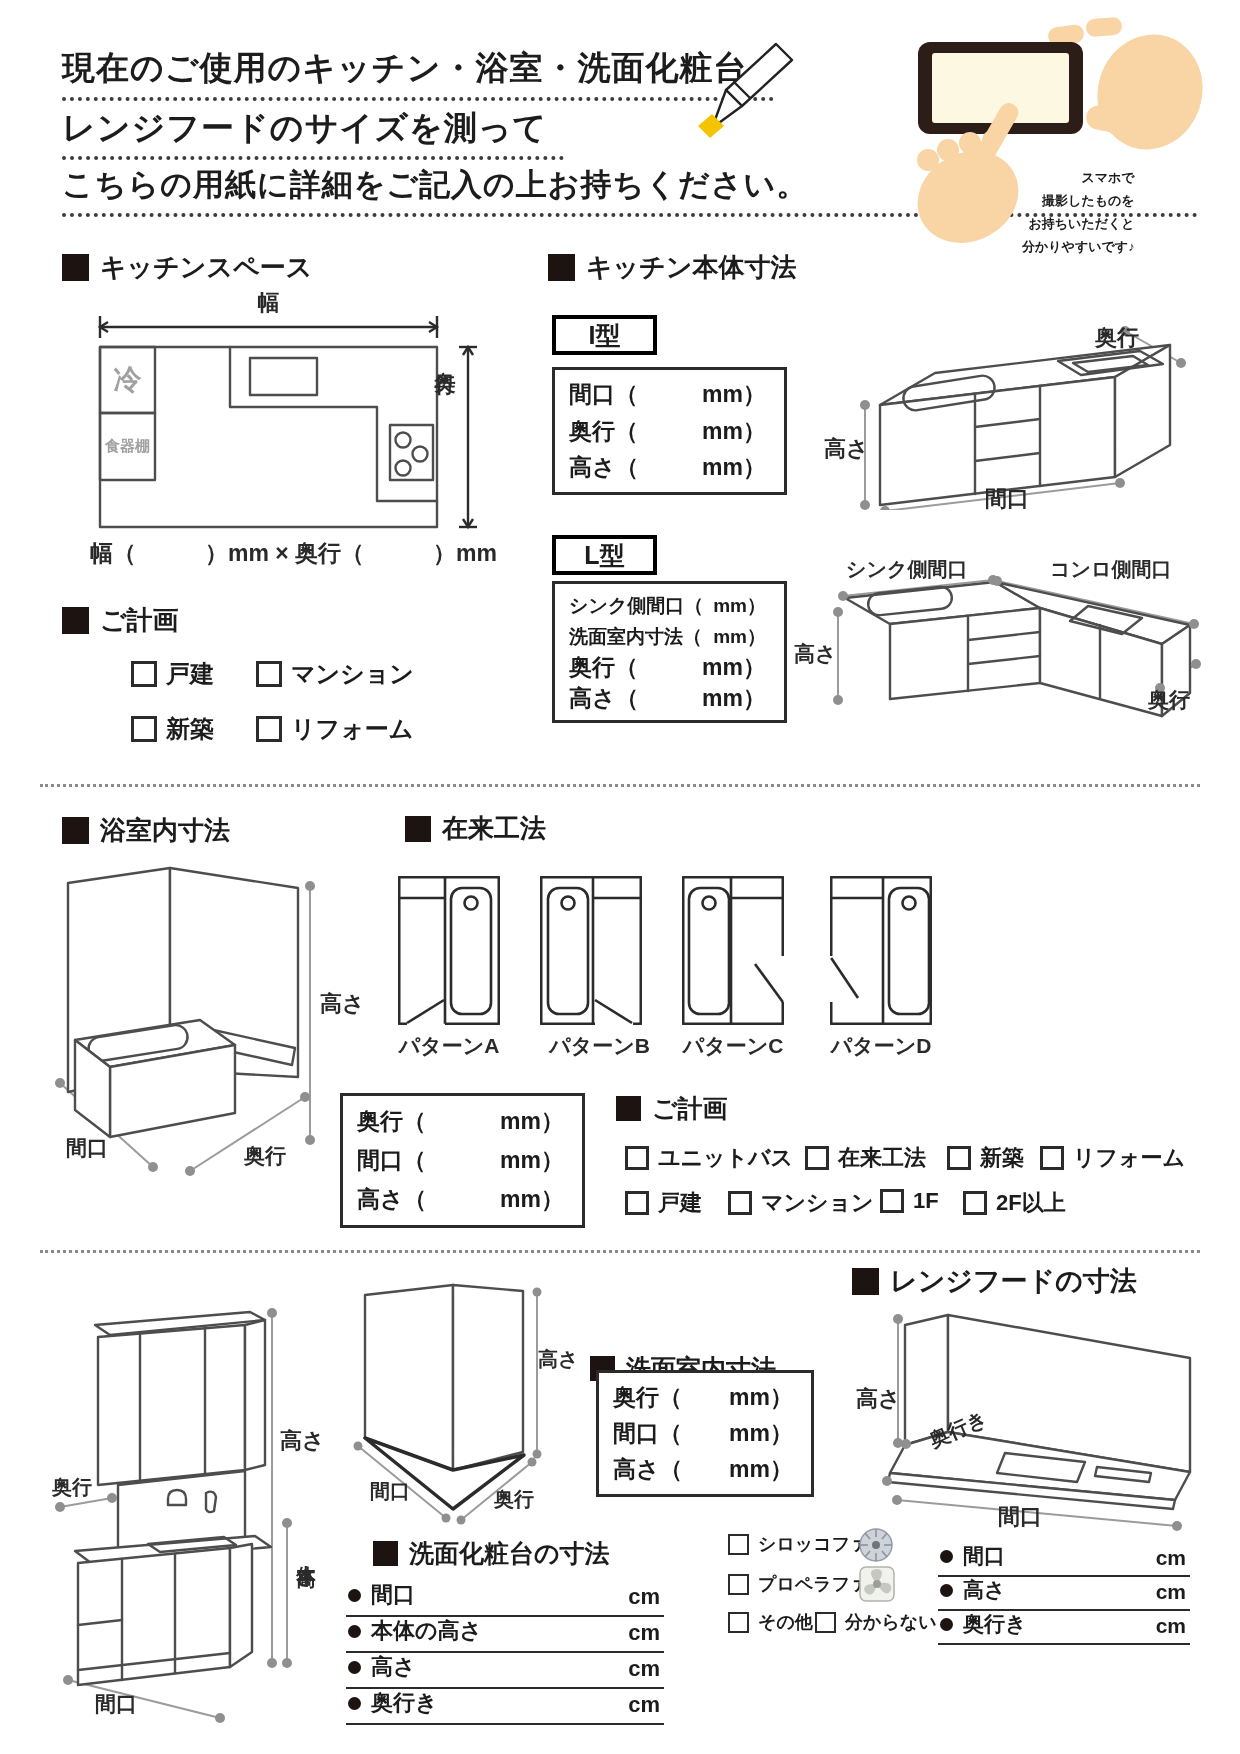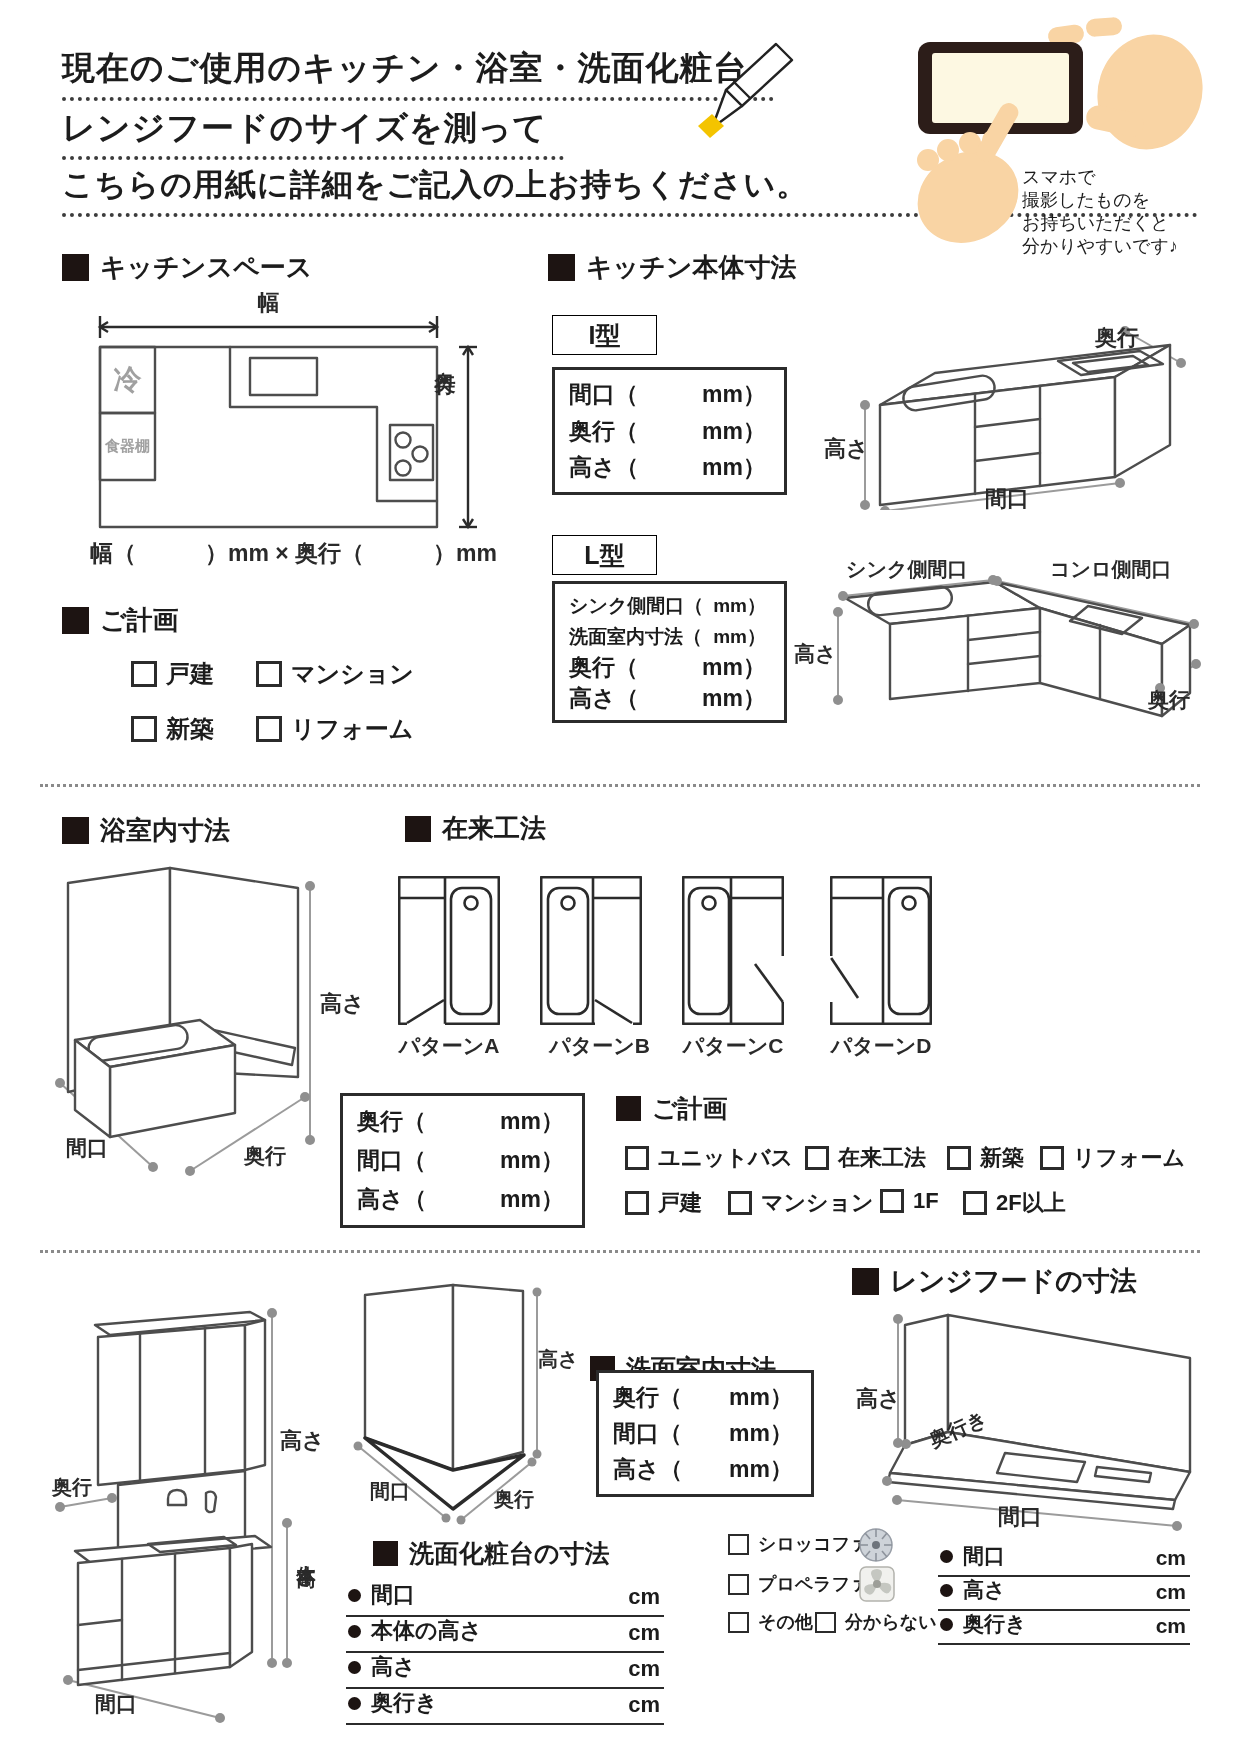--- a/index.html
+++ b/index.html
@@ -7,21 +7,21 @@
         font-family:"Liberation Sans","DejaVu Sans",sans-serif;color:#1c1c1c;}
   .abs{position:absolute;}
   .ttl{font-weight:bold;font-size:33px;letter-spacing:1px;white-space:nowrap;}
   .dotline{border-bottom:4px dotted #3c3c3c;height:0;}
   .sep{border-top:3px dotted #8a8a8a;height:0;}
   .sec-h{display:flex;align-items:center;gap:11px;font-weight:bold;white-space:nowrap;}
   .sec-h .sq{width:27px;height:27px;background:#1d1412;flex:0 0 auto;}
   .sec-h .t{font-size:26px;}
   .mbox{border:3px solid #2b2b2b;background:#fff;box-sizing:border-box;display:flex;flex-direction:column;justify-content:center;padding:6px 18px 6px 14px;}
   .mrow{display:flex;justify-content:space-between;align-items:center;font-size:23px;font-weight:bold;white-space:nowrap;}
-  .typebox{border:1px solid #000000;display:flex;align-items:center;justify-content:center;
+  .typebox{border:4px solid #000000;display:flex;align-items:center;justify-content:center;
            font-weight:bold;font-size:25px;box-sizing:border-box;background:#fff;}
   .chk{display:flex;align-items:center;gap:9px;font-weight:bold;white-space:nowrap;}
   .chk .box{border:3px solid #2b2b2b;background:#fff;box-sizing:border-box;flex:0 0 auto;}
   .lbl{font-weight:bold;white-space:nowrap;color:#2a2a2a;}
   .vert{writing-mode:vertical-rl;text-orientation:upright;letter-spacing:2px;}
   .ulrow{display:flex;align-items:flex-end;justify-content:space-between;
          border-bottom:2px solid #2b2b2b;box-sizing:border-box;padding:0 4px 5px 2px;}
   .ulrow .l{display:flex;align-items:center;gap:10px;font-weight:bold;}
   .bullet{width:13px;height:13px;border-radius:50%;background:#1d1412;flex:0 0 auto;}
   svg{display:block;}
@@ -61,21 +61,21 @@
     <rect x="82" y="41" width="137" height="70" rx="3" fill="#fdf8e2"></rect>
     <g fill="#f9d4a4">
       <ellipse cx="118" cy="185" rx="52" ry="44" transform="rotate(-28 118 185)"></ellipse>
       <circle cx="78" cy="148" r="11"></circle>
         <circle cx="98" cy="138" r="11"></circle>
       <circle cx="120" cy="131" r="11"></circle>
         <circle cx="142" cy="128" r="10"></circle>
       <rect x="138" y="88" width="19" height="64" rx="9" transform="rotate(30 147 120)"></rect>
     </g>
   </svg>
-  <div class="abs" style="left:1022px;top:166px;font-size:18px;font-weight:normal;line-height:23px;">
+  <div class="abs" style="left:1022px;top:166px;font-size:13px;font-weight:bold;line-height:23px;text-align:right;">
     <div>スマホで</div>
     <div>撮影したものを</div>
     <div>お持ちいただくと</div>
     <div>分かりやすいです♪</div>
   </div>
 
   <div class="abs sec-h" style="left:62px;top:250px;">
     <span class="sq"></span>
     <span class="t">キッチンスペース</span>
   </div>

